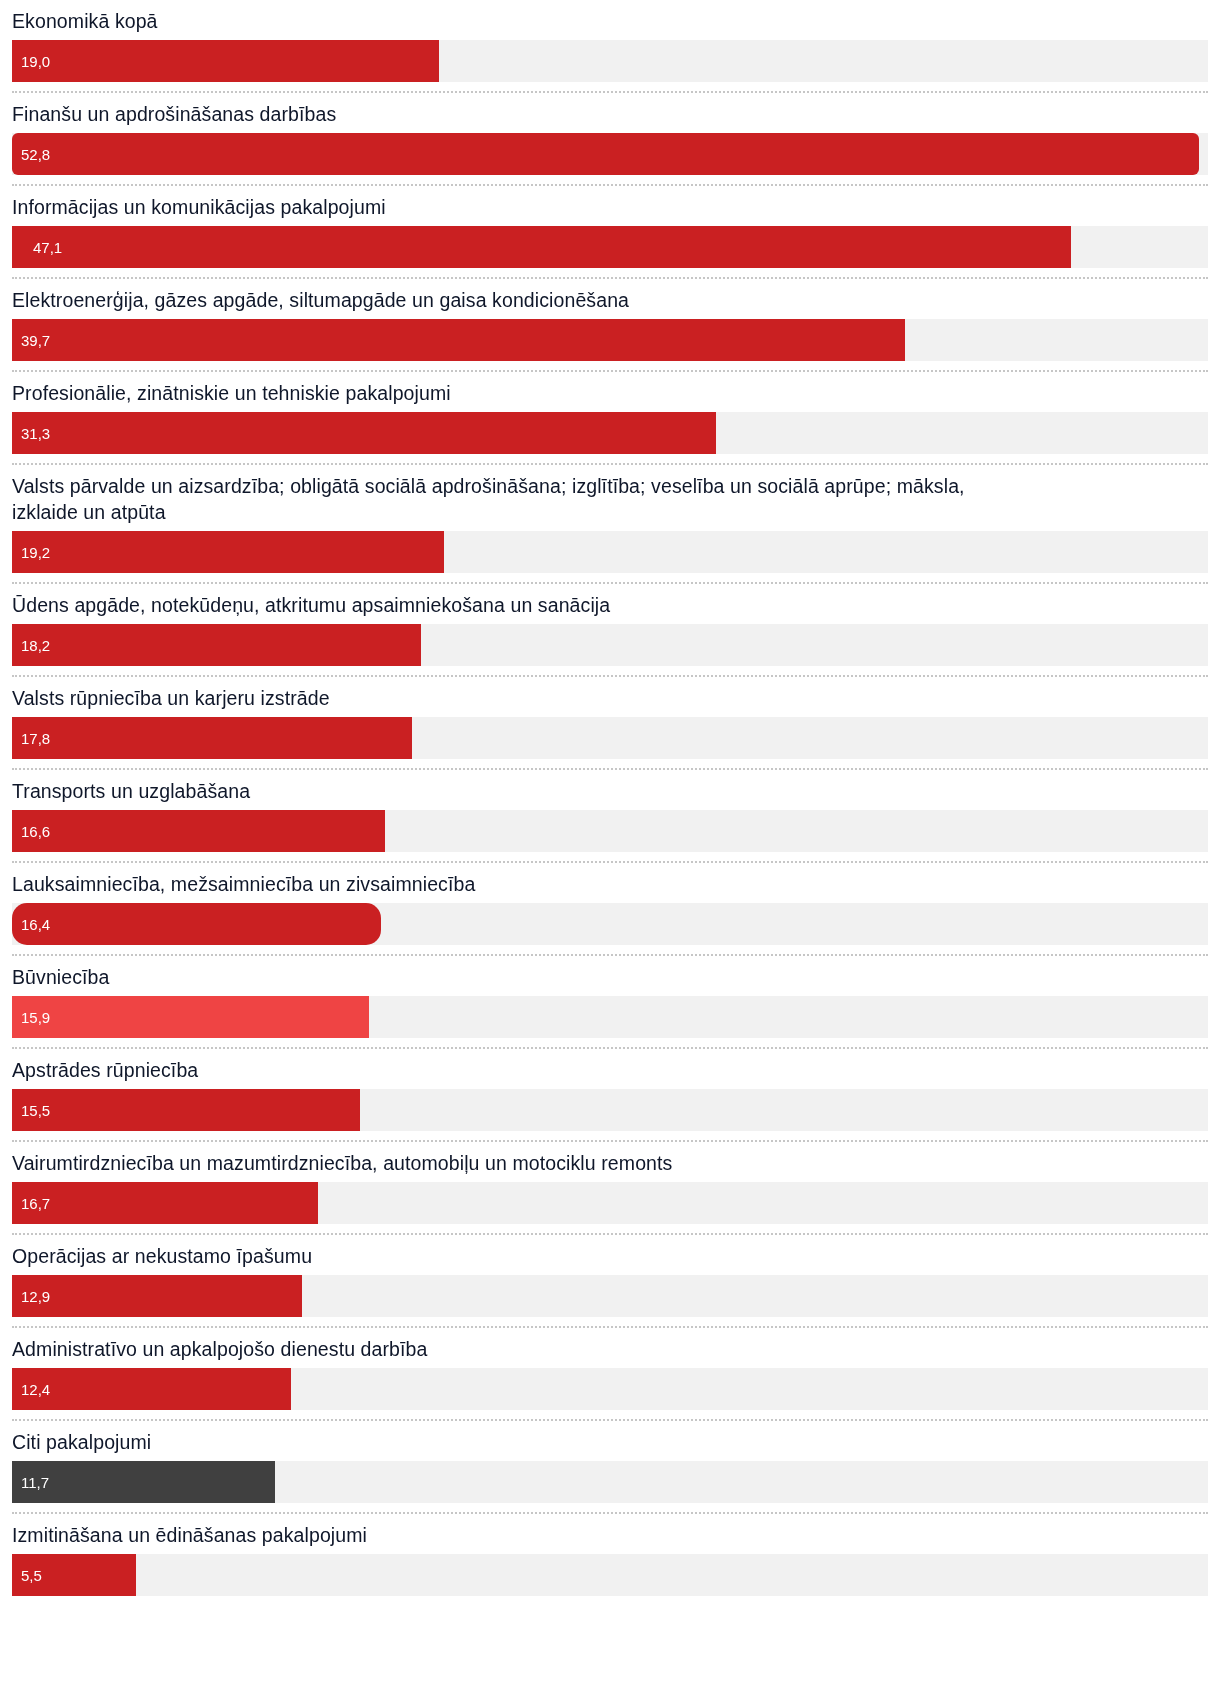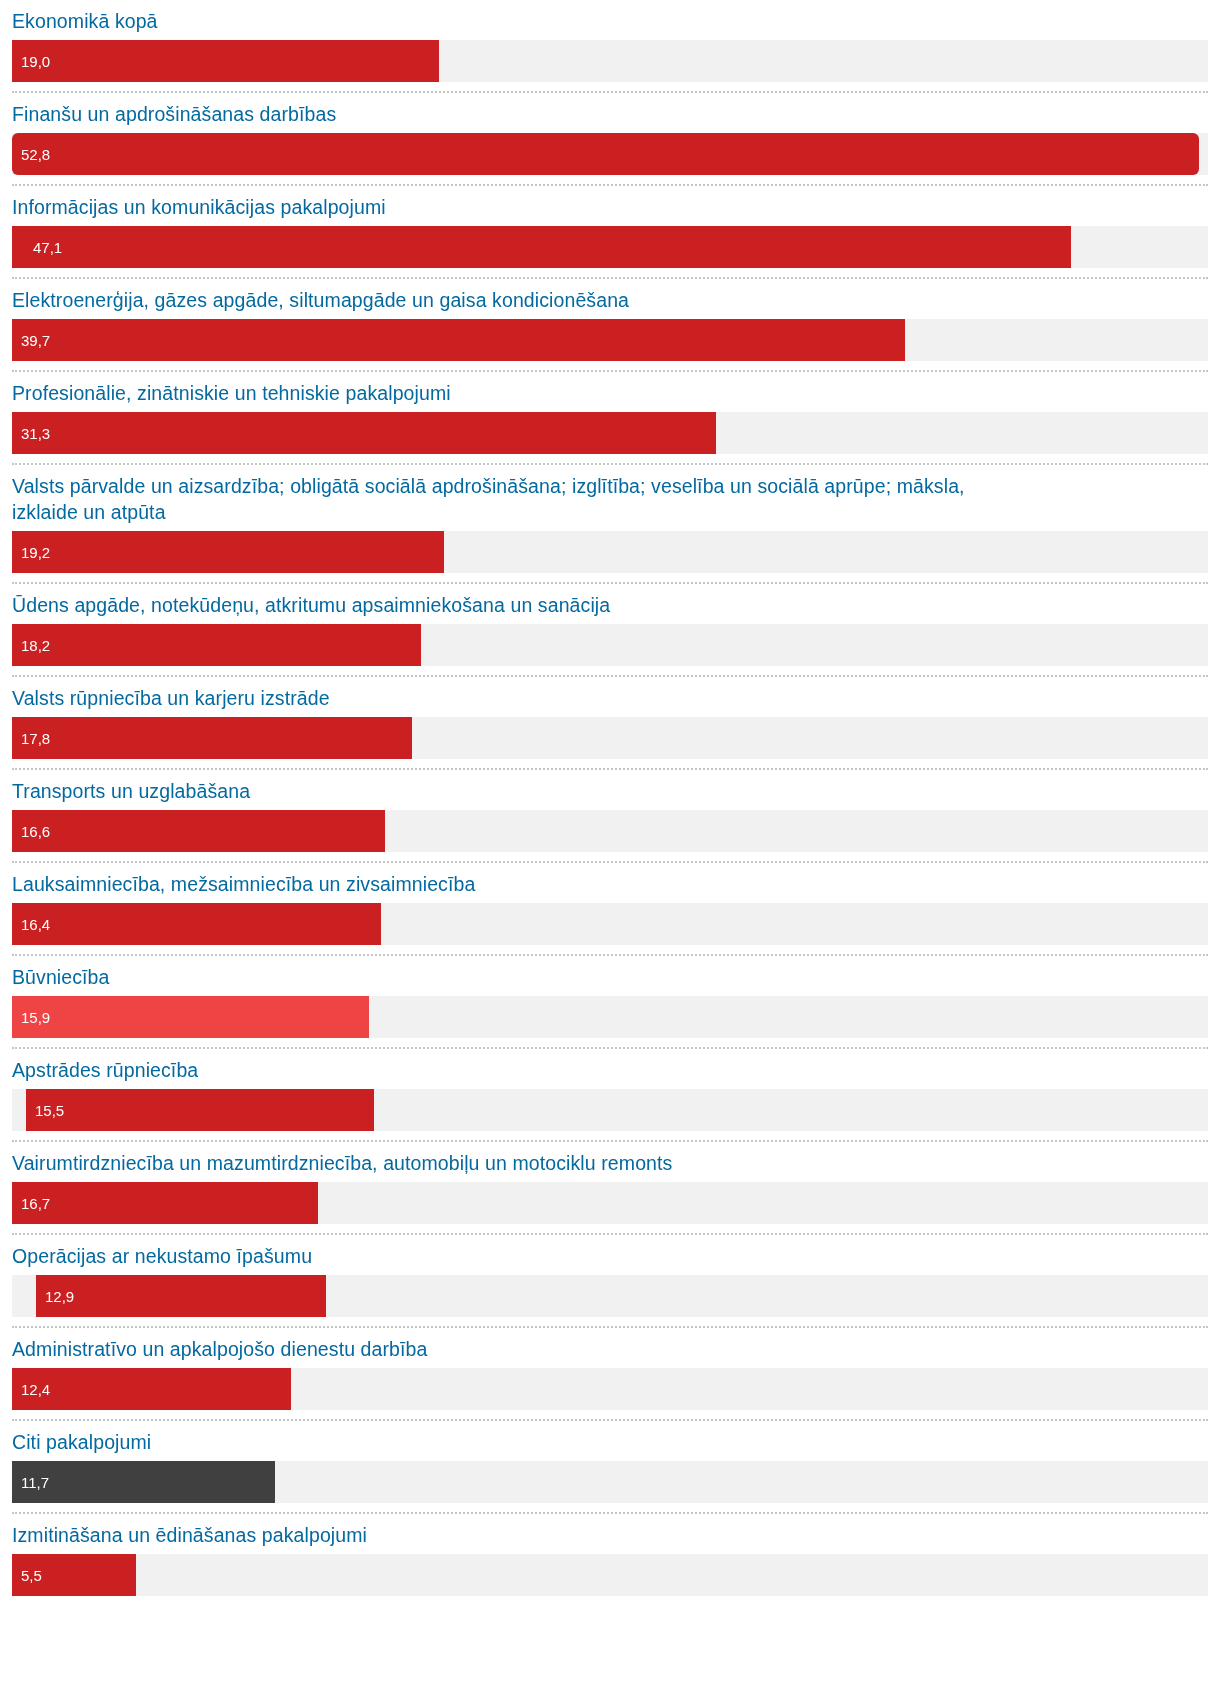--- a/index.html
+++ b/index.html
@@ -20,21 +20,21 @@
   }
   .row {
     width: 100%;
     border-bottom: 2px dotted #c6c6c6;
     padding-bottom: 9px;
   }
   .row:last-child { border-bottom: none; }
   .row-label {
     font-size: 19.5px;
     line-height: 26px;
-    color: #0369a1;
+    color: #0f172a;
     padding: 8px 0 6px 0;
     letter-spacing: 0.1px;
     white-space: pre-line;
   }
   .bar-track {
     position: relative;
     width: 100%;
     height: 42px;
     background: #f1f1f1;
   }
@@ -128,53 +128,53 @@
       <div class="row-label">Transports un uzglabāšana</div>
       <div class="bar-track">
         <div class="bar-fill" style="width: 31.203%; background: rgb(202, 32, 34);">
           <span class="bar-value">16,6</span>
         </div>
       </div>
     </div>
     <div class="row">
       <div class="row-label">Lauksaimniecība, mežsaimniecība un zivsaimniecība</div>
       <div class="bar-track">
-        <div class="bar-fill" style="width: 30.8271%; background: rgb(202, 32, 34);">
+        <div class="bar-fill" style="width: 30.8271%; background: rgb(202, 32, 34); border-radius: 15px;">
           <span class="bar-value">16,4</span>
         </div>
       </div>
     </div>
     <div class="row">
       <div class="row-label">Būvniecība</div>
       <div class="bar-track">
         <div class="bar-fill" style="width: 29.8872%; background: #ef4444;">
           <span class="bar-value">15,9</span>
         </div>
       </div>
     </div>
     <div class="row">
       <div class="row-label">Apstrādes rūpniecība</div>
       <div class="bar-track">
-        <div class="bar-fill" style="width: 29.1353%; background: rgb(202, 32, 34); margin-left: 14px;">
+        <div class="bar-fill" style="width: 29.1353%; background: rgb(202, 32, 34);">
           <span class="bar-value">15,5</span>
         </div>
       </div>
     </div>
     <div class="row">
       <div class="row-label">Vairumtirdzniecība un mazumtirdzniecība, automobiļu un motociklu remonts</div>
       <div class="bar-track">
         <div class="bar-fill" style="width: 25.5639%; background: rgb(202, 32, 34);">
           <span class="bar-value">16,7</span>
         </div>
       </div>
     </div>
     <div class="row">
       <div class="row-label">Operācijas ar nekustamo īpašumu</div>
       <div class="bar-track">
-        <div class="bar-fill" style="width: 24.2481%; background: rgb(202, 32, 34); margin-left: 24px;">
+        <div class="bar-fill" style="width: 24.2481%; background: rgb(202, 32, 34);">
           <span class="bar-value">12,9</span>
         </div>
       </div>
     </div>
     <div class="row">
       <div class="row-label">Administratīvo un apkalpojošo dienestu darbība</div>
       <div class="bar-track">
         <div class="bar-fill" style="width: 23.3083%; background: rgb(202, 32, 34);">
           <span class="bar-value">12,4</span>
         </div>

